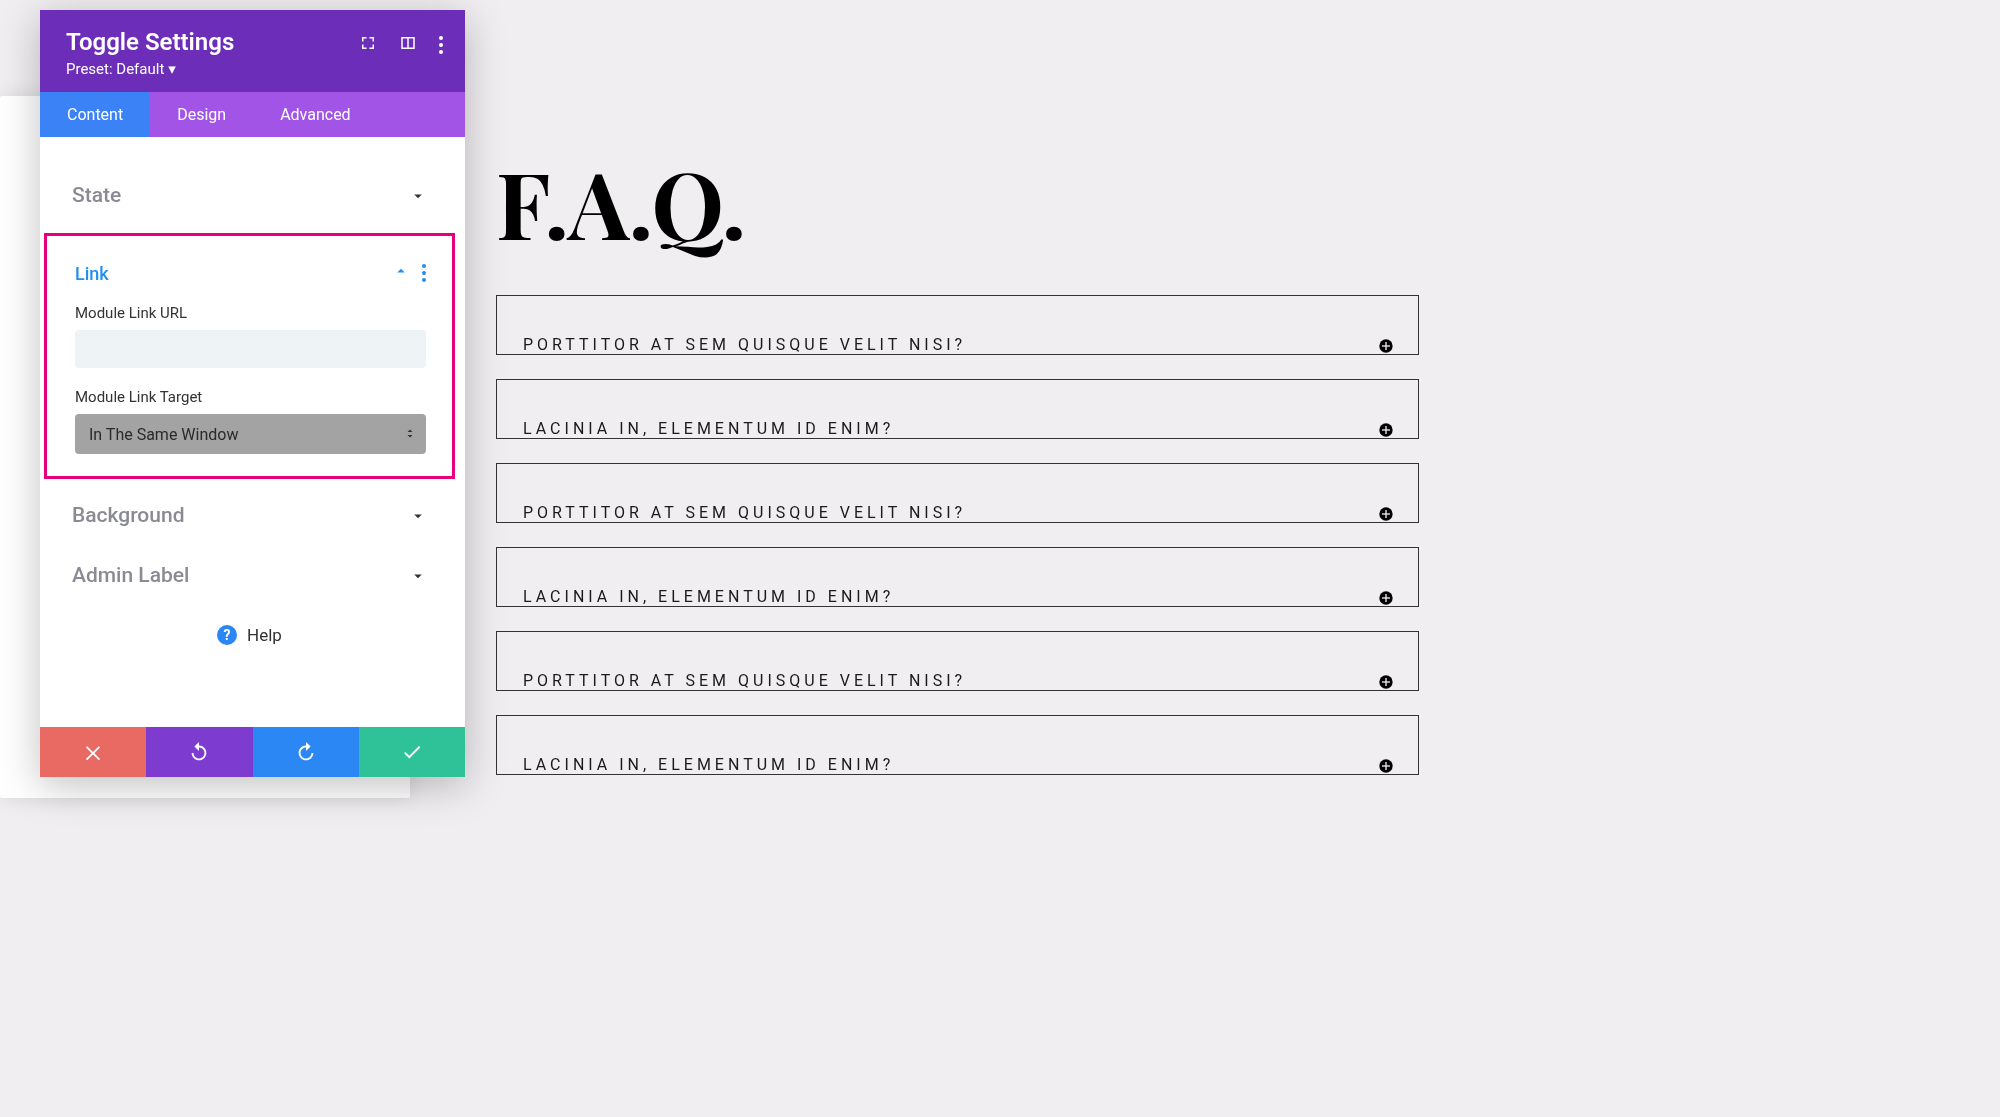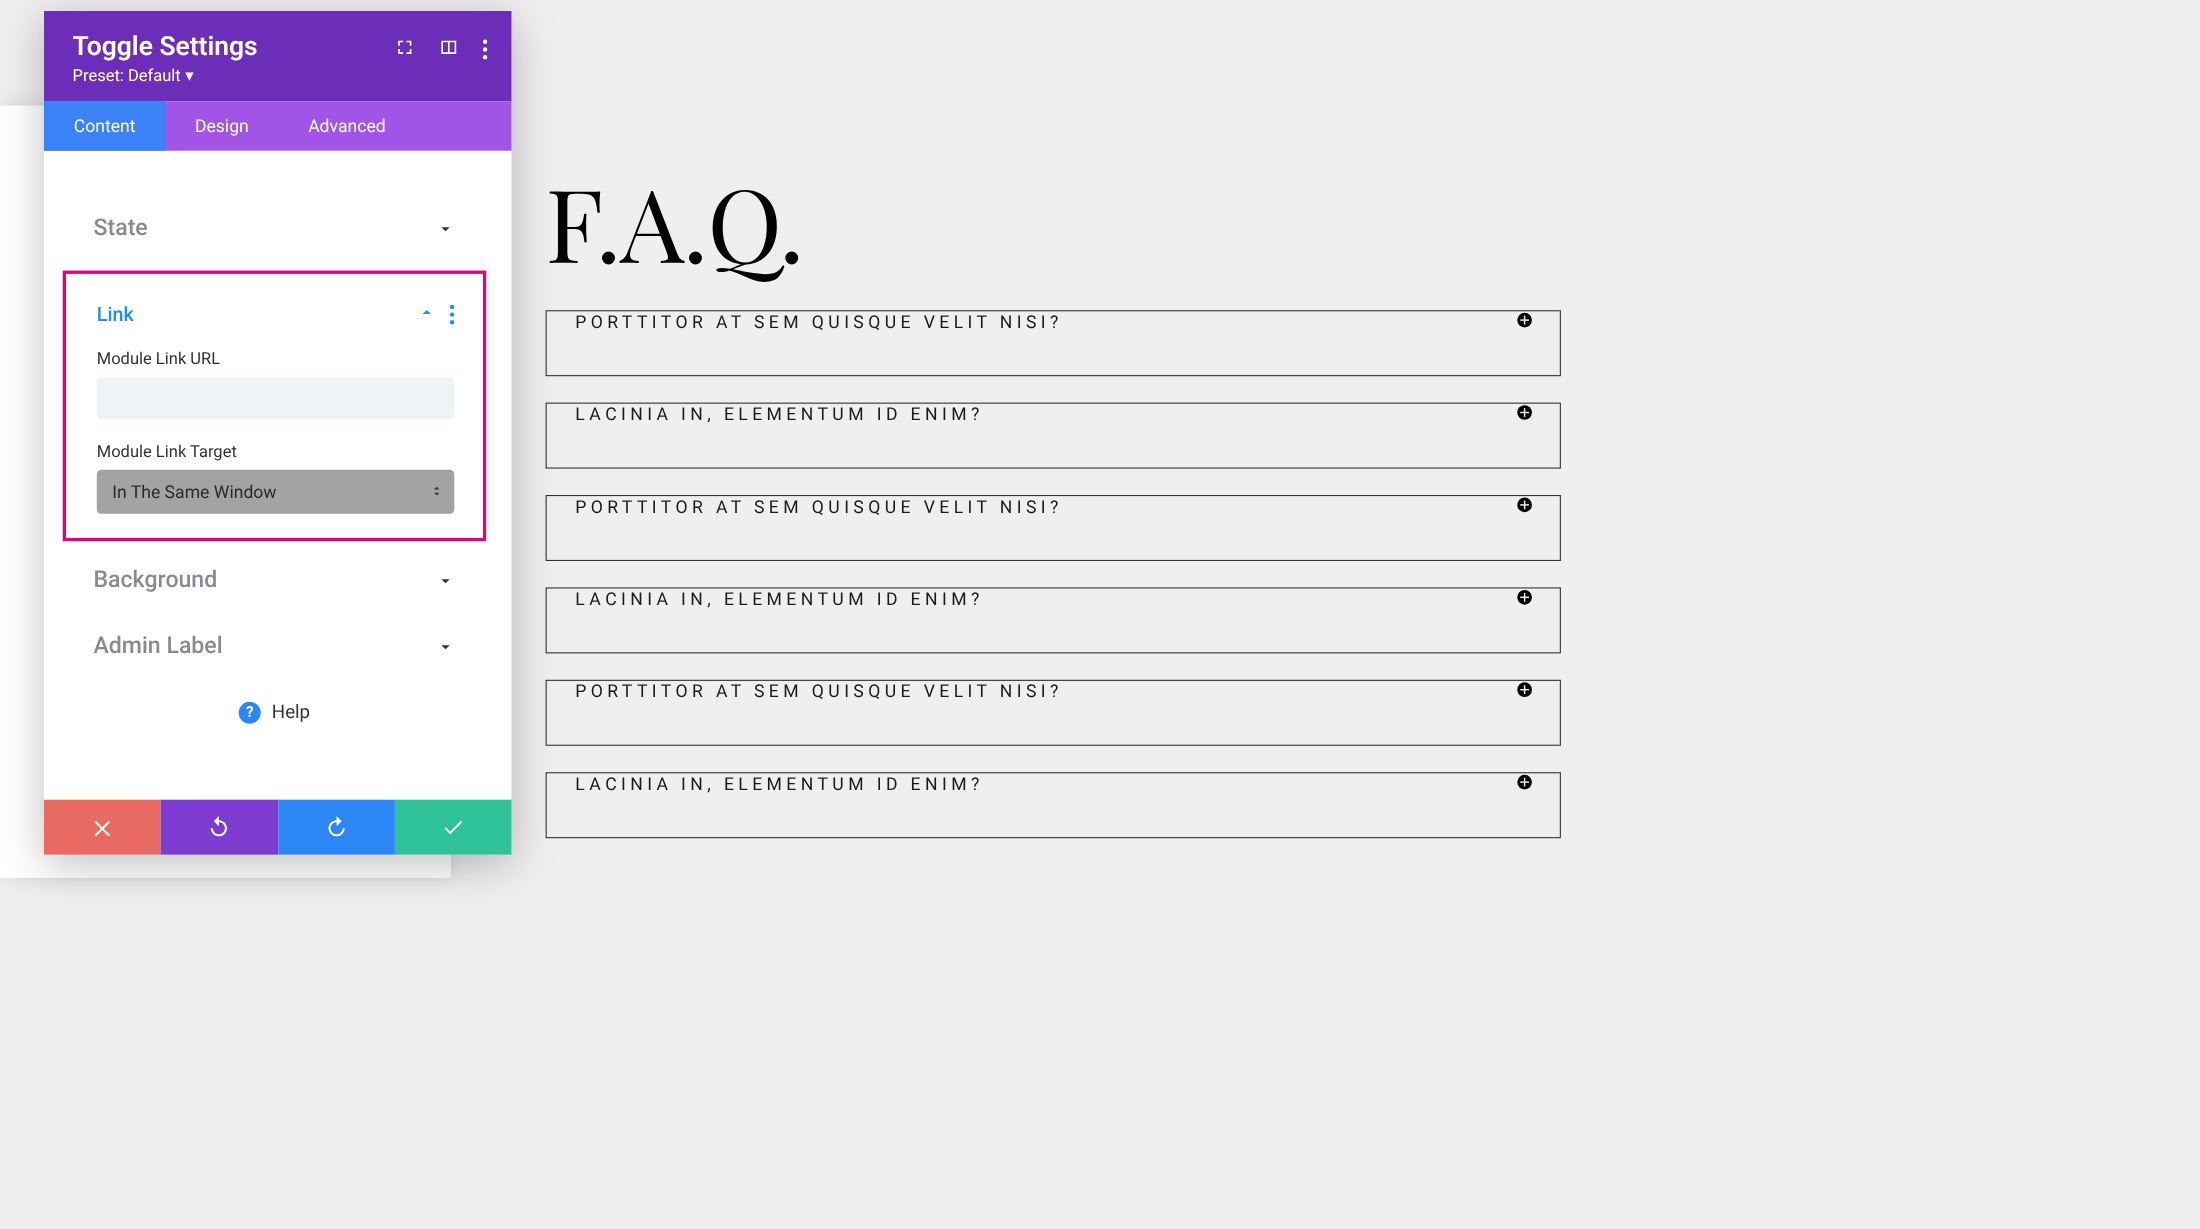--- a/index.html
+++ b/index.html
@@ -3,42 +3,42 @@
 <meta charset="utf-8">
 <style>
   * { margin:0; padding:0; box-sizing:border-box; font-family:-apple-system,BlinkMacSystemFont,"Segoe UI",Roboto,Helvetica,Arial,sans-serif; }
   body { width:2000px; height:1117px; background:#f0eef0; position:relative; overflow:hidden; }
 
   
   .bg-strip { position:absolute; left:0; top:96px; width:410px; height:702px; background:#fff; box-shadow:0 0 20px rgba(0,0,0,.1); border-radius:2px; }
 
   
   .faq-wrap { position:absolute; left:496px; top:140px; width:923px; }
-  .faq-title { font-family:"Didot","Bodoni MT","Playfair Display",Georgia,serif; font-size:92px; color:#000; letter-spacing:-1px; font-weight:400; margin-bottom:19px; }
-  .faq-item { display:flex; align-items:flex-start; justify-content:space-between; border:1px solid #333; background:#f0eef0; height:60px; padding:0 24px 0 26px; margin-bottom:24px; cursor:pointer; }
+  .faq-title { font-family:"Didot","Bodoni MT","Playfair Display",Georgia,serif; font-size:92px; color:#000; letter-spacing:-1px; font-weight:700; margin-bottom:32px; }
+  .faq-item { display:flex; align-items:flex-end; justify-content:space-between; border:1px solid #333; background:#f0eef0; height:60px; padding:12px 24px 0 26px; margin-bottom:24px; cursor:pointer; }
   .faq-item span.label { font-size:16px; letter-spacing:4px; color:#1a1a1a; font-weight:400; text-transform:uppercase; }
   .faq-plus { width:16px; height:16px; display:flex; align-items:center; justify-content:center; }
   .faq-plus svg { width:16px; height:16px; fill:#000; }
 
   
   .panel { position:absolute; left:40px; top:10px; width:425px; height:767px; background:#fff; box-shadow:0 8px 40px rgba(0,0,0,.25); display:flex; flex-direction:column; border-radius:2px; }
   .panel-header { background:#6c2eb9; color:#fff; padding:18px 22px 14px 26px; }
   .panel-header-row { display:flex; align-items:flex-start; justify-content:space-between; }
   .panel-title { font-size:24px; font-weight:600; }
   .panel-preset { font-size:15px; margin-top:4px; display:flex; align-items:flex-end; gap:4px; cursor:pointer; }
   .header-icons { display:flex; gap:22px; align-items:center; padding-top:6px; }
   .header-icons svg { width:18px; height:18px; fill:#fff; cursor:pointer; }
   .kebab { display:flex; flex-direction:column; gap:3px; cursor:pointer; }
   .kebab span { width:4px; height:4px; border-radius:50%; background:#fff; }
 
   .tabs { display:flex; background:#a154e6; }
   .tab { flex:0 0 auto; padding:13px 27px; color:#fff; font-size:16px; cursor:pointer; }
   .tab.active { background:#3b82f6; }
 
-  .panel-body { flex:1; overflow:hidden; position:relative; padding:13px; }
+  .panel-body { flex:1; overflow:hidden; position:relative; padding:0; }
   .body-scroll { height:100%; overflow-y:auto; padding-right:6px; }
   .body-scroll::-webkit-scrollbar { width:8px; }
   .body-scroll::-webkit-scrollbar-track { background:#f5f5f5; }
   .body-scroll::-webkit-scrollbar-thumb { background:#333; border-radius:4px; }
 
   .section-row { display:flex; align-items:center; justify-content:space-between; padding:18px 32px; font-size:21px; font-weight:500; color:#8a8a95; cursor:pointer; }
   .section-row .chev { width:18px; height:18px; }
   .chev svg { width:100%; height:100%; fill:#333; }
 
   

